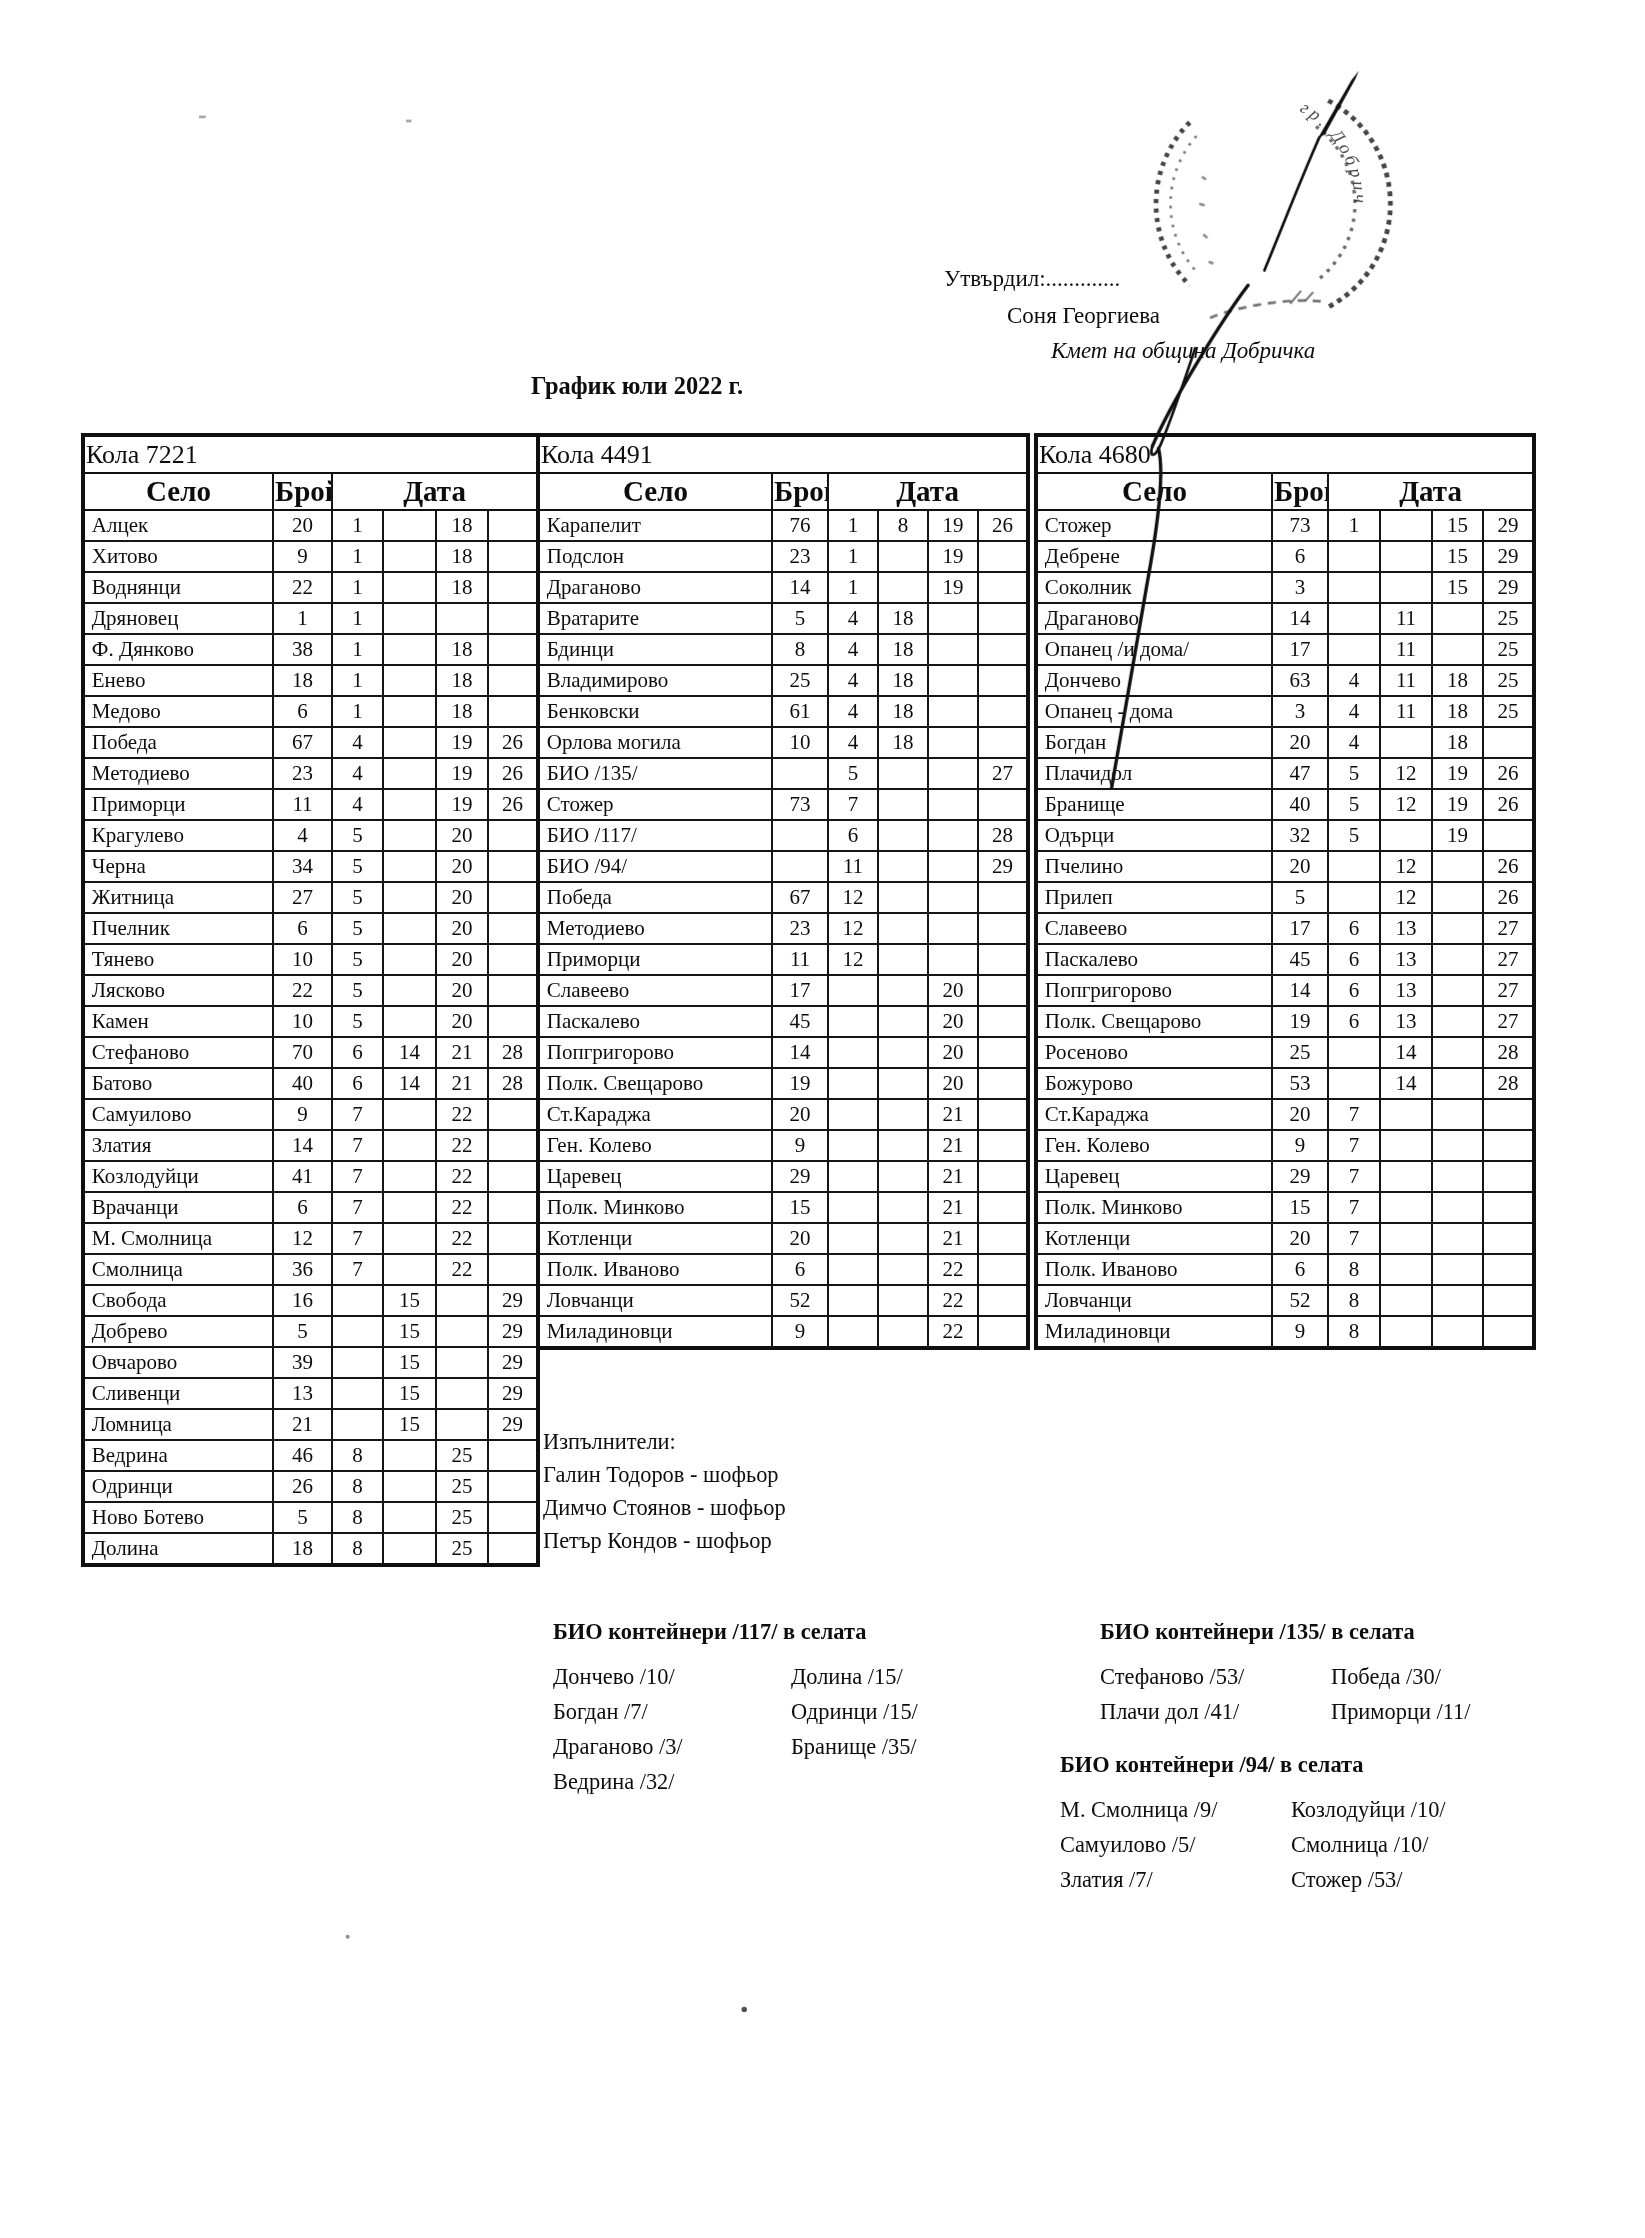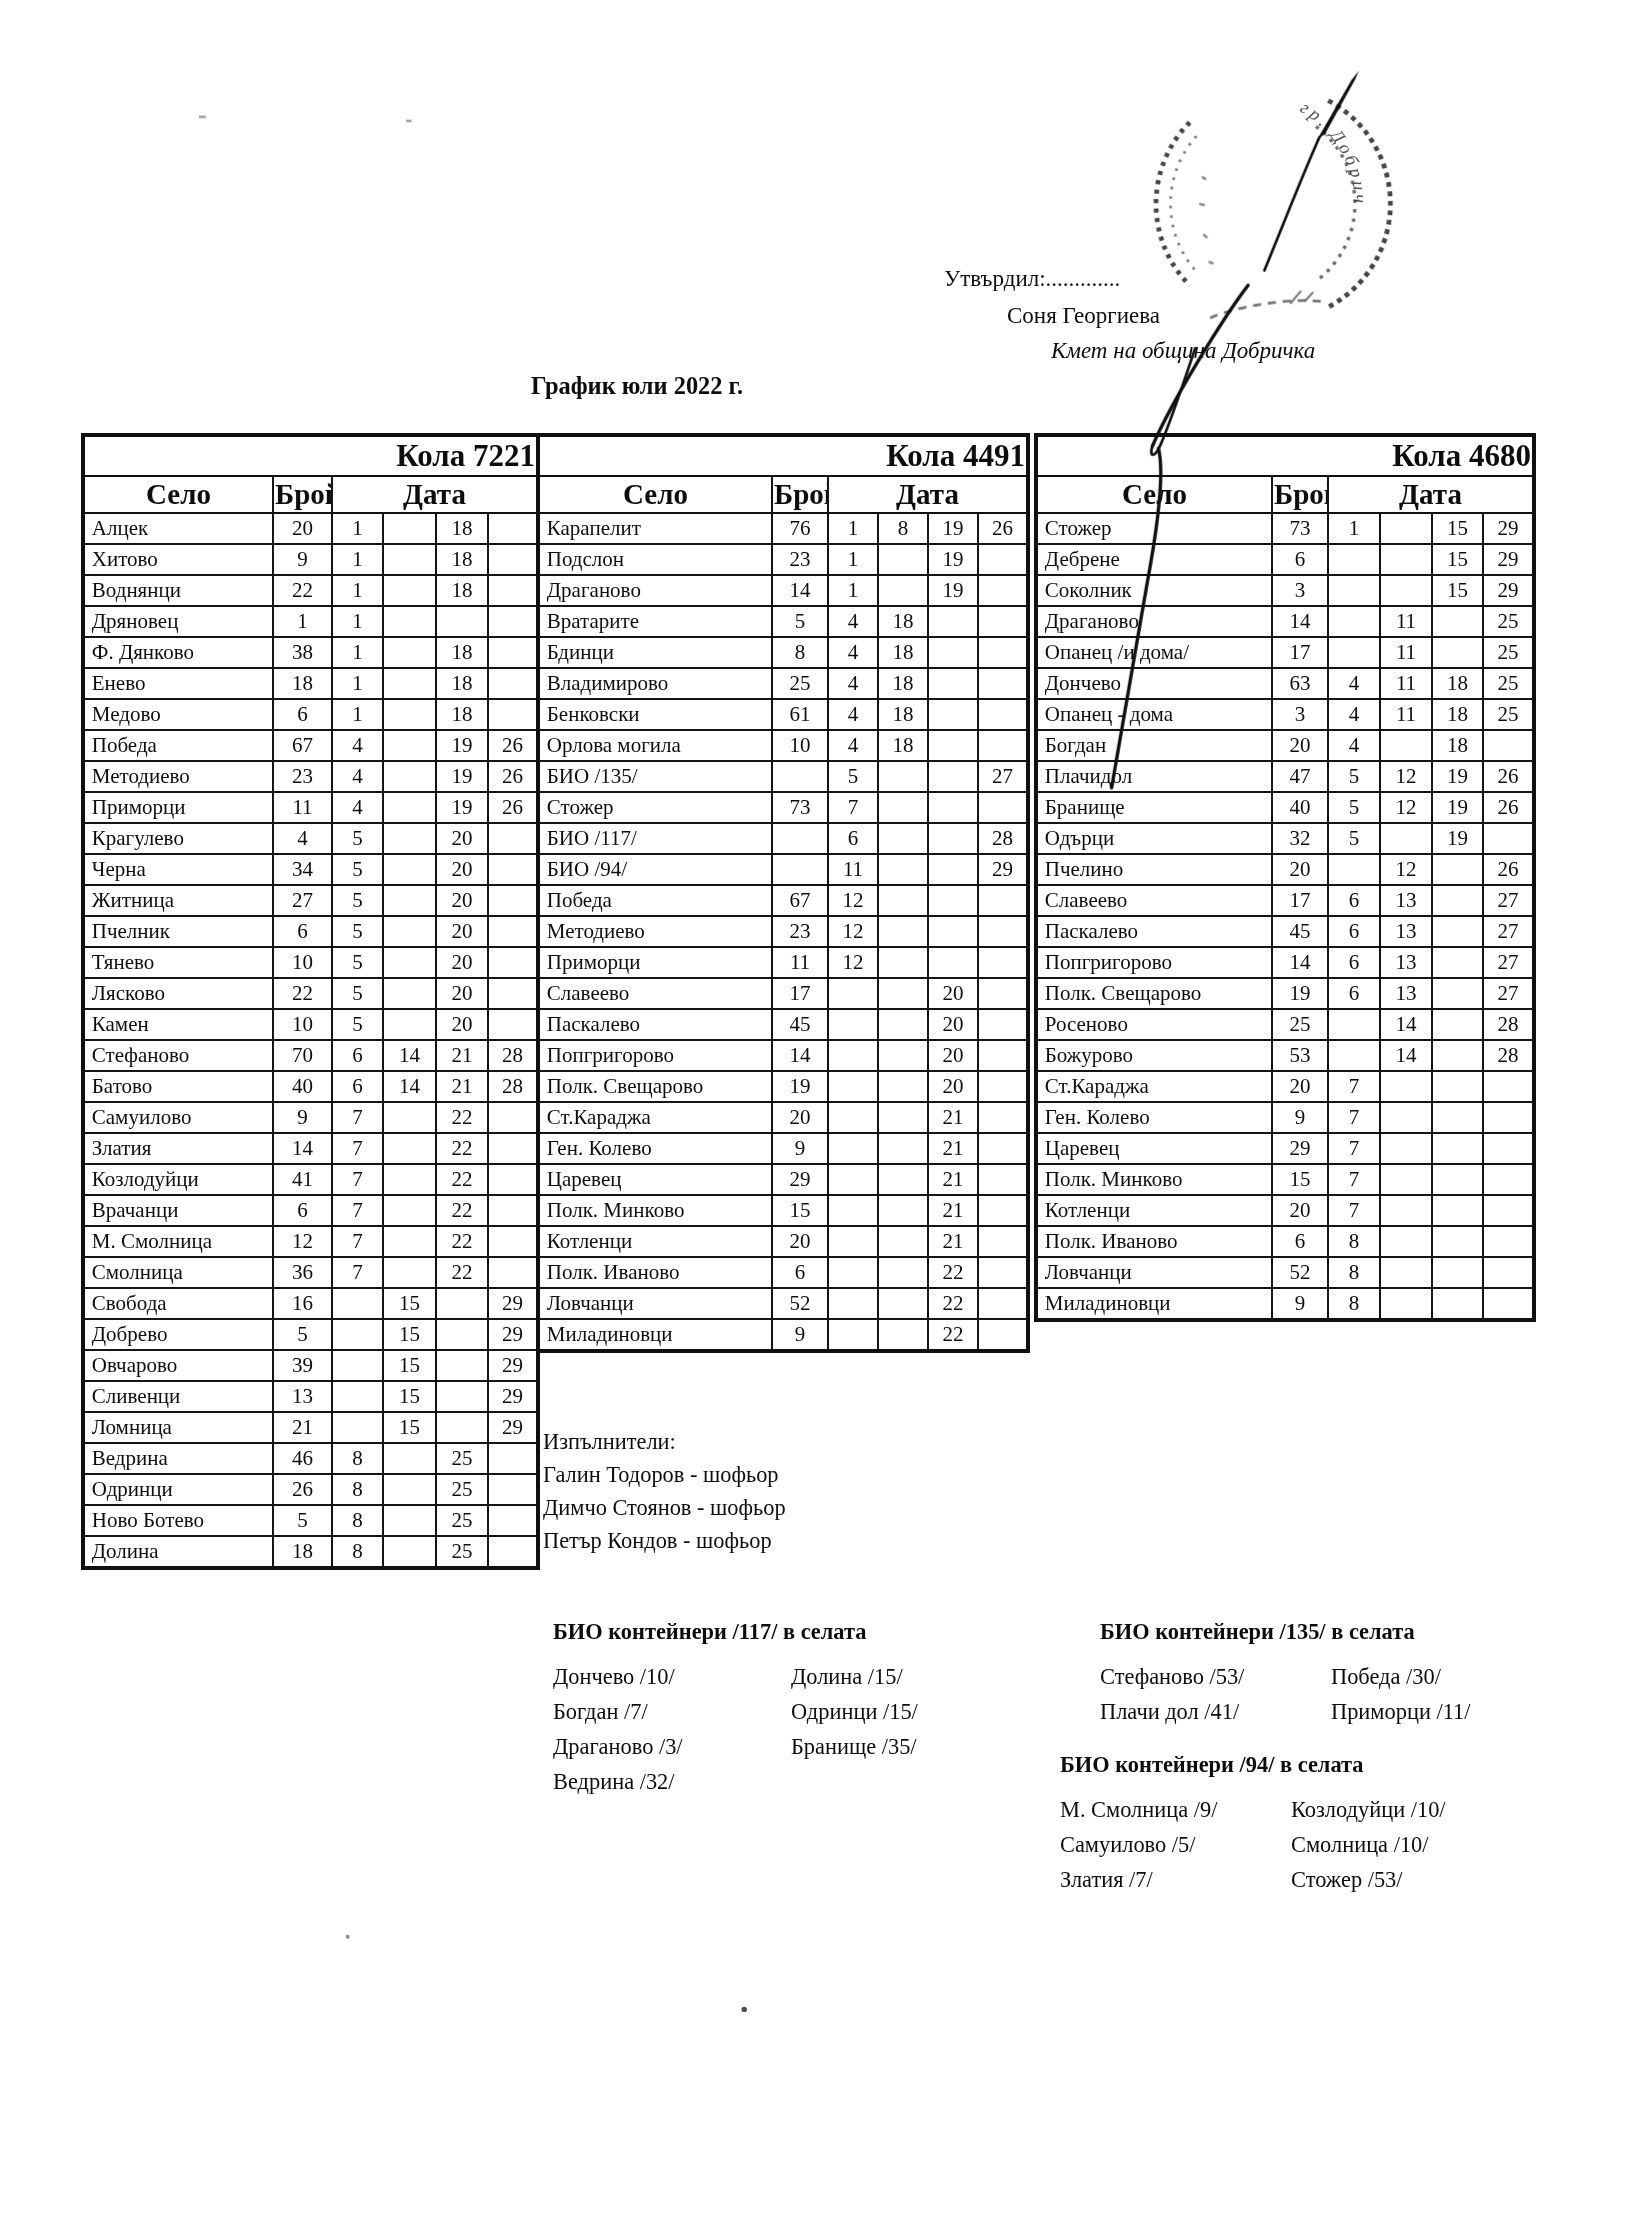--- a/index.html
+++ b/index.html
@@ -11,21 +11,21 @@
   .approve{left:944px;top:266px;font-size:23px;}
   .name{left:1007px;top:303px;font-size:23px;}
   .role{left:1051px;top:338px;font-size:23px;font-style:italic;}
   .title{left:531px;top:372px;font-size:24.4px;font-weight:bold;}
 
   table.sched{
     position:absolute;top:433px;border-collapse:collapse;table-layout:fixed;
     border:4.1px solid #101010;font-size:21px;background:#fff;
   }
   table.sched th,table.sched td{border:2px solid #151515;overflow:hidden;}
-  table.sched tr.car th{height:33px;font-size:31px;font-weight:bold;text-align:right;border-bottom:2.7px solid #101010;}
+  table.sched tr.car th{height:33px;font-size:26px;font-weight:normal;text-align:left;border-bottom:2.7px solid #101010;}
   table.sched tr.cols th{height:31px;font-size:29px;font-weight:bold;border-bottom:2.7px solid #101010;}
   table.sched td{height:29px;padding:0;}
   table.sched td.village{text-align:left;padding-left:6.8px;white-space:nowrap;}
   table.sched td.num{text-align:center;}
 
   .executors{position:absolute;left:543px;top:1425px;font-size:22.4px;line-height:33px;}
   .executors div{white-space:nowrap;}
 
   .bio{position:absolute;font-size:22.4px;}
   .bio .bio-title{font-weight:bold;white-space:nowrap;margin-bottom:13.6px;}
@@ -683,20 +683,28 @@
           <td class="village">Одърци</td>
           <td class="num">32</td>
           <td class="num">5</td>
           <td class="num"></td>
           <td class="num">19</td>
           <td class="num"></td>
         </tr>
         <tr>
           <td class="village">Пчелино</td>
           <td class="num">20</td>
+          <td class="num"></td>
+          <td class="num">12</td>
+          <td class="num"></td>
+          <td class="num">26</td>
+        </tr>
+        <tr>
+          <td class="village">Прилеп</td>
+          <td class="num">5</td>
           <td class="num"></td>
           <td class="num">12</td>
           <td class="num"></td>
           <td class="num">26</td>
         </tr>
         <tr>
           <td class="village">Славеево</td>
           <td class="num">17</td>
           <td class="num">6</td>
           <td class="num">13</td>

